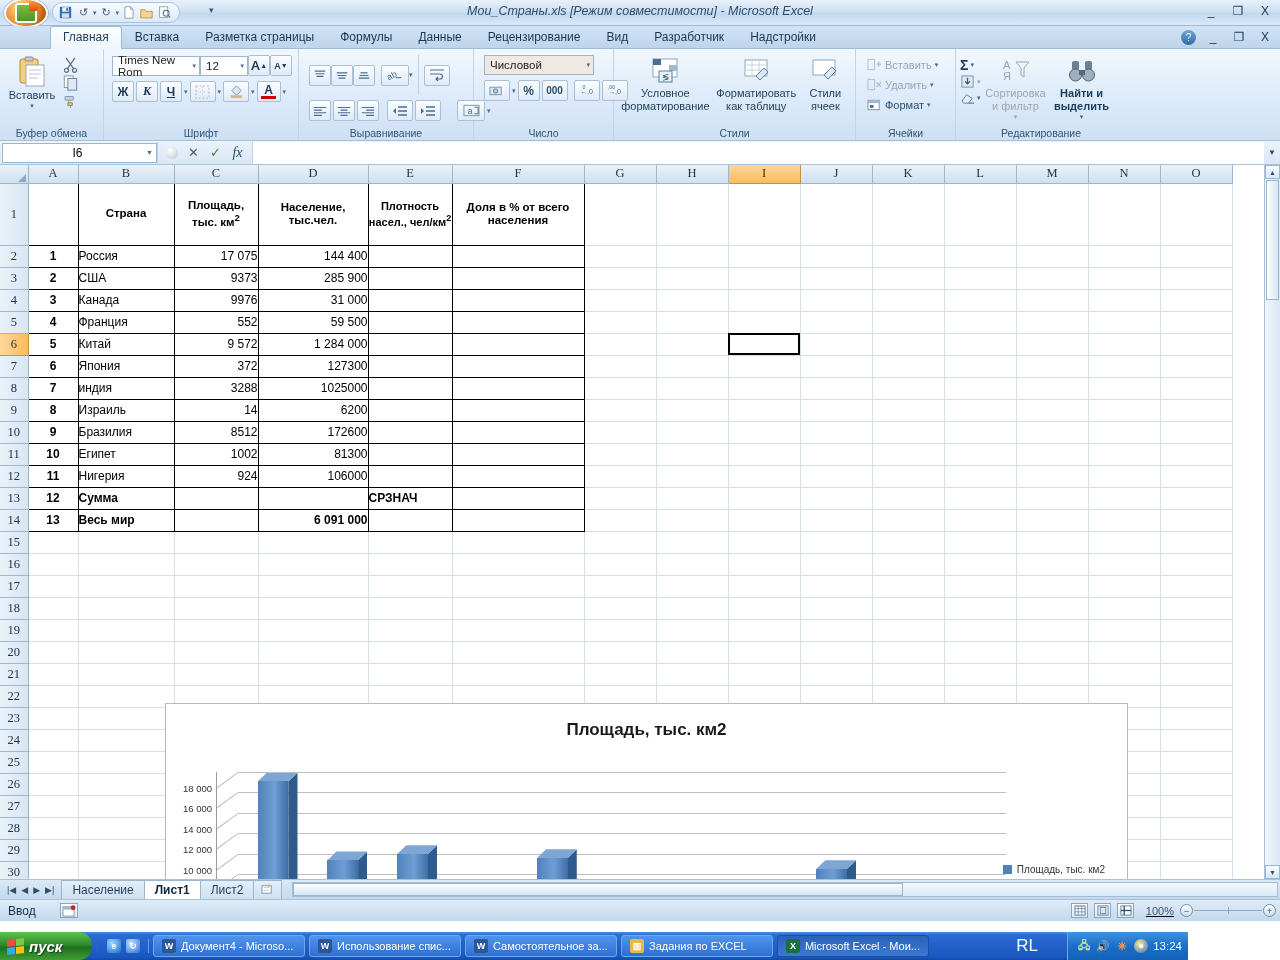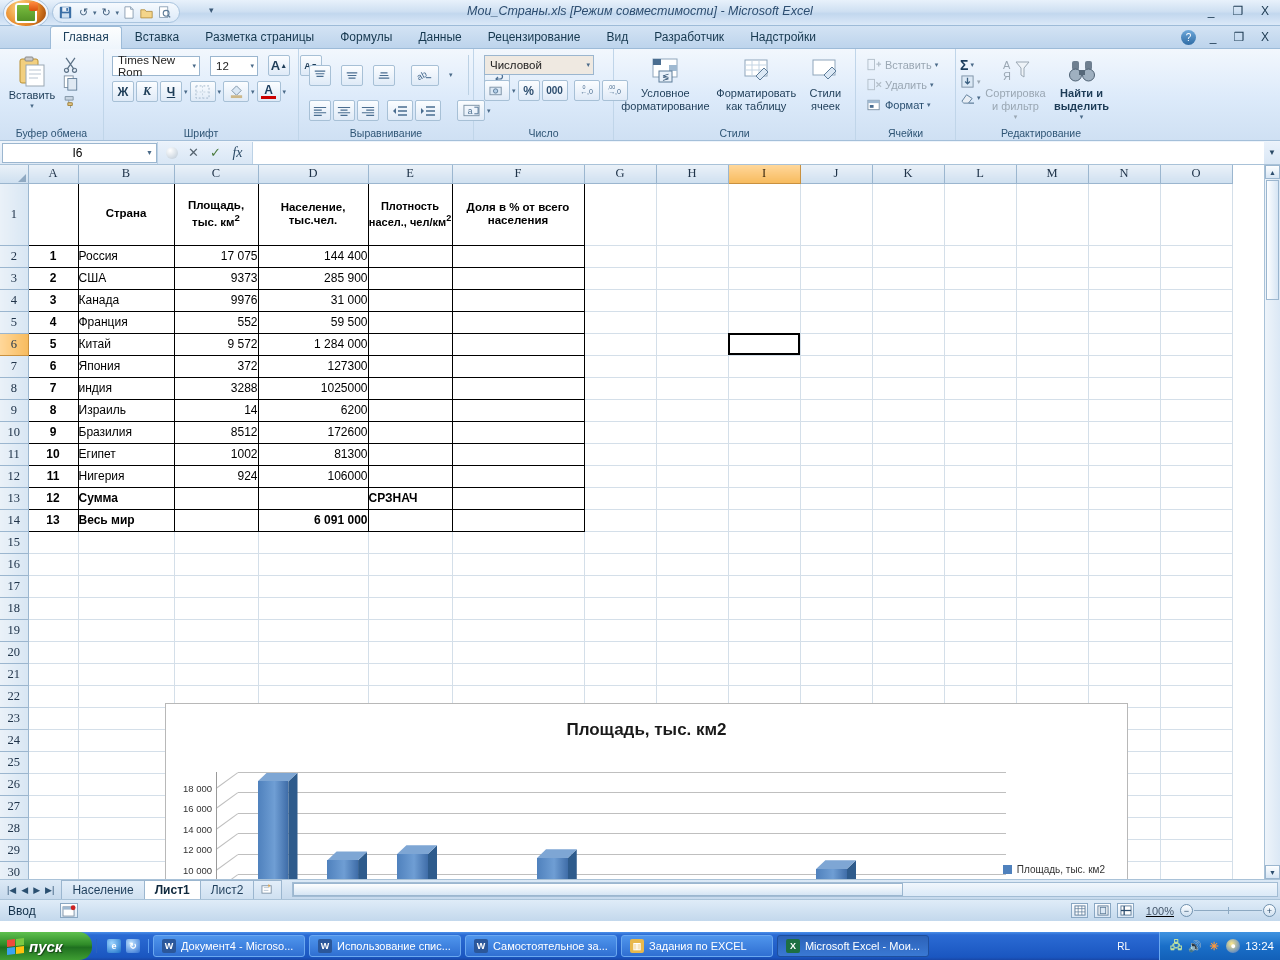--- a/index.html
+++ b/index.html
@@ -99,21 +99,21 @@
     display:flex;align-items:center; gap:3px; font-size:11px; color:#2a4f70;
     padding:1px 3px; cursor:default;
   }
   .icon-box{ display:flex; align-items:center; justify-content:center; }
   .grayed{ color:#9aa7b3; }
   .combo{
     display:flex; align-items:center; justify-content:space-between;
     background:#fff; border:1px solid #9bb6cf; height:20px; padding:0 3px 0 5px;
     font-size:11.5px; color:#222;
   }
-  .fmtrow{ display:flex; gap:10px; align-items:center; margin-bottom:3px;}
+  .fmtrow{ display:flex; gap:0; align-items:center; margin-bottom:3px;}
   .fmtrow2{ display:flex; gap:2px; align-items:center;}
   .sq{ width:22px;height:21px;border:1px solid #a7c0d6;border-radius:2px;
     background:linear-gradient(#fbfdff,#dfeaf7); display:flex;align-items:center;justify-content:center;
     font-size:12px; color:#1d3c57;}
 
   
   .formulabar{
     position:relative; height:24px; display:flex; align-items:center;
     background:linear-gradient(#eef4fb,#dfeaf6);
     border-bottom:1px solid #a9c2d8;
@@ -228,21 +228,21 @@
   .zoomtxt{ font-size:11px; color:#44566a; width:34px; text-align:right;}
   .zslider{ position:relative; width:96px; height:14px; display:flex;align-items:center;}
   .ztrack{ position:absolute; left:14px; right:14px; height:1px; background:#8da9c2;}
   .zmid{ position:absolute; left:50%; width:1px; height:7px; background:#8da9c2;}
   .zcirc{ width:13px;height:13px;border-radius:50%;border:1px solid #6f90ad;
     background:linear-gradient(#fdfeff,#cfe0f0); font-size:9px; color:#30506e;
     display:flex;align-items:center;justify-content:center;}
 
   
   .taskbar{
-    position:absolute; left:0; bottom:0; width:1280px; height:28px;
+    position:absolute; left:0; bottom:0; width:1188px; height:28px;
     background:linear-gradient(#3f8cea,#1murky);
     background:linear-gradient(#4b90e8,#2b6bd4 10%,#1a56c0 90%,#1847a8);
     display:flex; align-items:center;
   }
   .startbtn{
     width:92px; height:28px; display:flex; align-items:center; gap:5px; padding-left:7px;
     background:linear-gradient(#5fc14e,#2f8b28 45%,#1f7020 55%,#3f9e33);
     border-radius:0 13px 13px 0; color:#fff; font-weight:bold; font-style:italic; font-size:15px;
     text-shadow:1px 1px 1px rgba(0,0,0,.5);
   }
@@ -255,21 +255,21 @@
     height:22px; min-width:0; display:flex; align-items:center; gap:5px;
     padding:0 8px; margin-left:4px; border-radius:3px;
     background:linear-gradient(#4f95ec,#2f6fd2);
     border:1px solid #6aa8f0; color:#fff; font-size:11px; white-space:nowrap; overflow:hidden;
   }
   .tbtask.active{ background:linear-gradient(#2c62b8,#3a79d4); border-color:#1e4f9e; }
   .tray{ position:absolute; right:0; top:0; height:28px; display:flex; align-items:center; gap:5px;
     padding:0 6px 0 9px; background:linear-gradient(#3f93e0,#1a6fc8 50%,#1360b8);
     border-left:1px solid #6aa8f0;}
   .tray .clock{ color:#fff; font-size:11.5px; }
-  .kbd{ color:#fff; font-size:10px; padding-right:10px;padding-left:41px; }
+  .kbd{ color:#fff; font-size:17px; padding-right:10px;padding-left:41px; }
   .appico{ width:14px;height:14px;border-radius:2px; display:flex;align-items:center;justify-content:center;
     font-size:9px; font-weight:bold; color:#fff;}
 </style>
 </head>
 <body>
 
 <div class="titlebar">
   <div class="officeorb">
       <div class="orb-inner"></div>
     </div>

